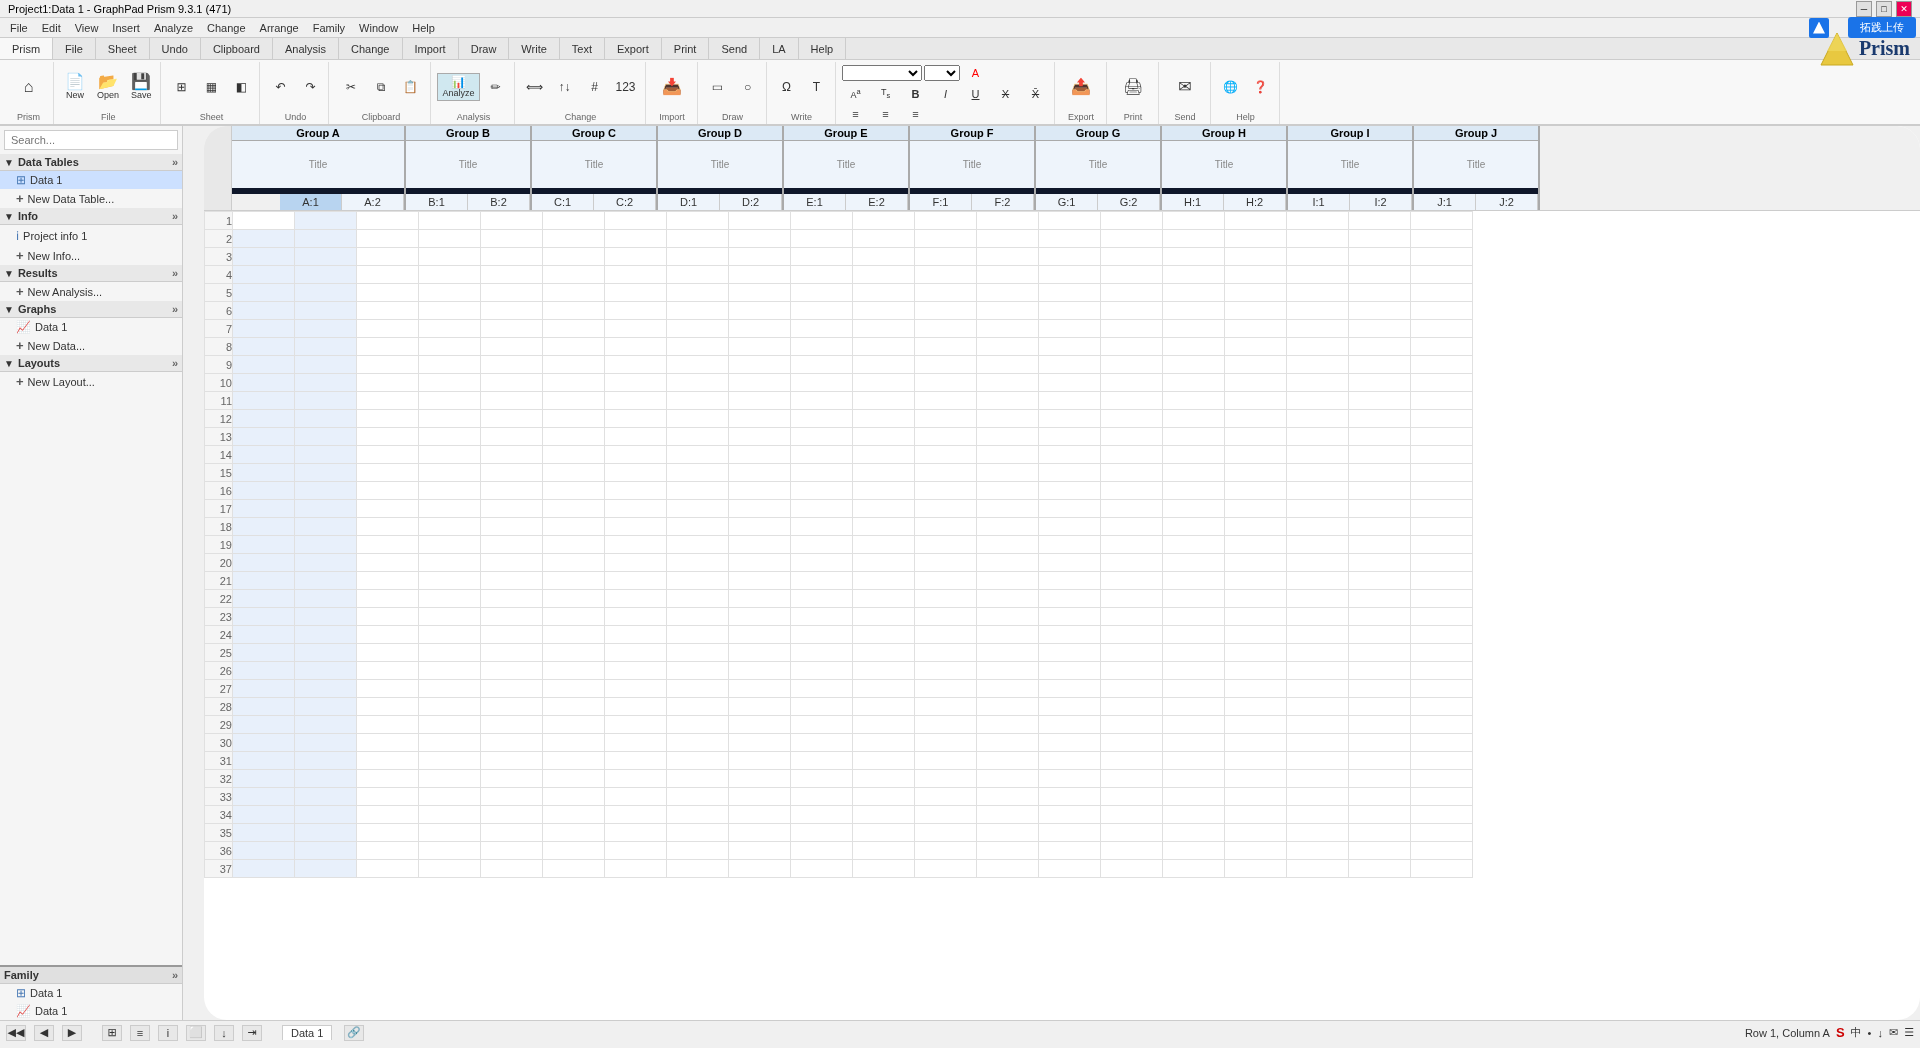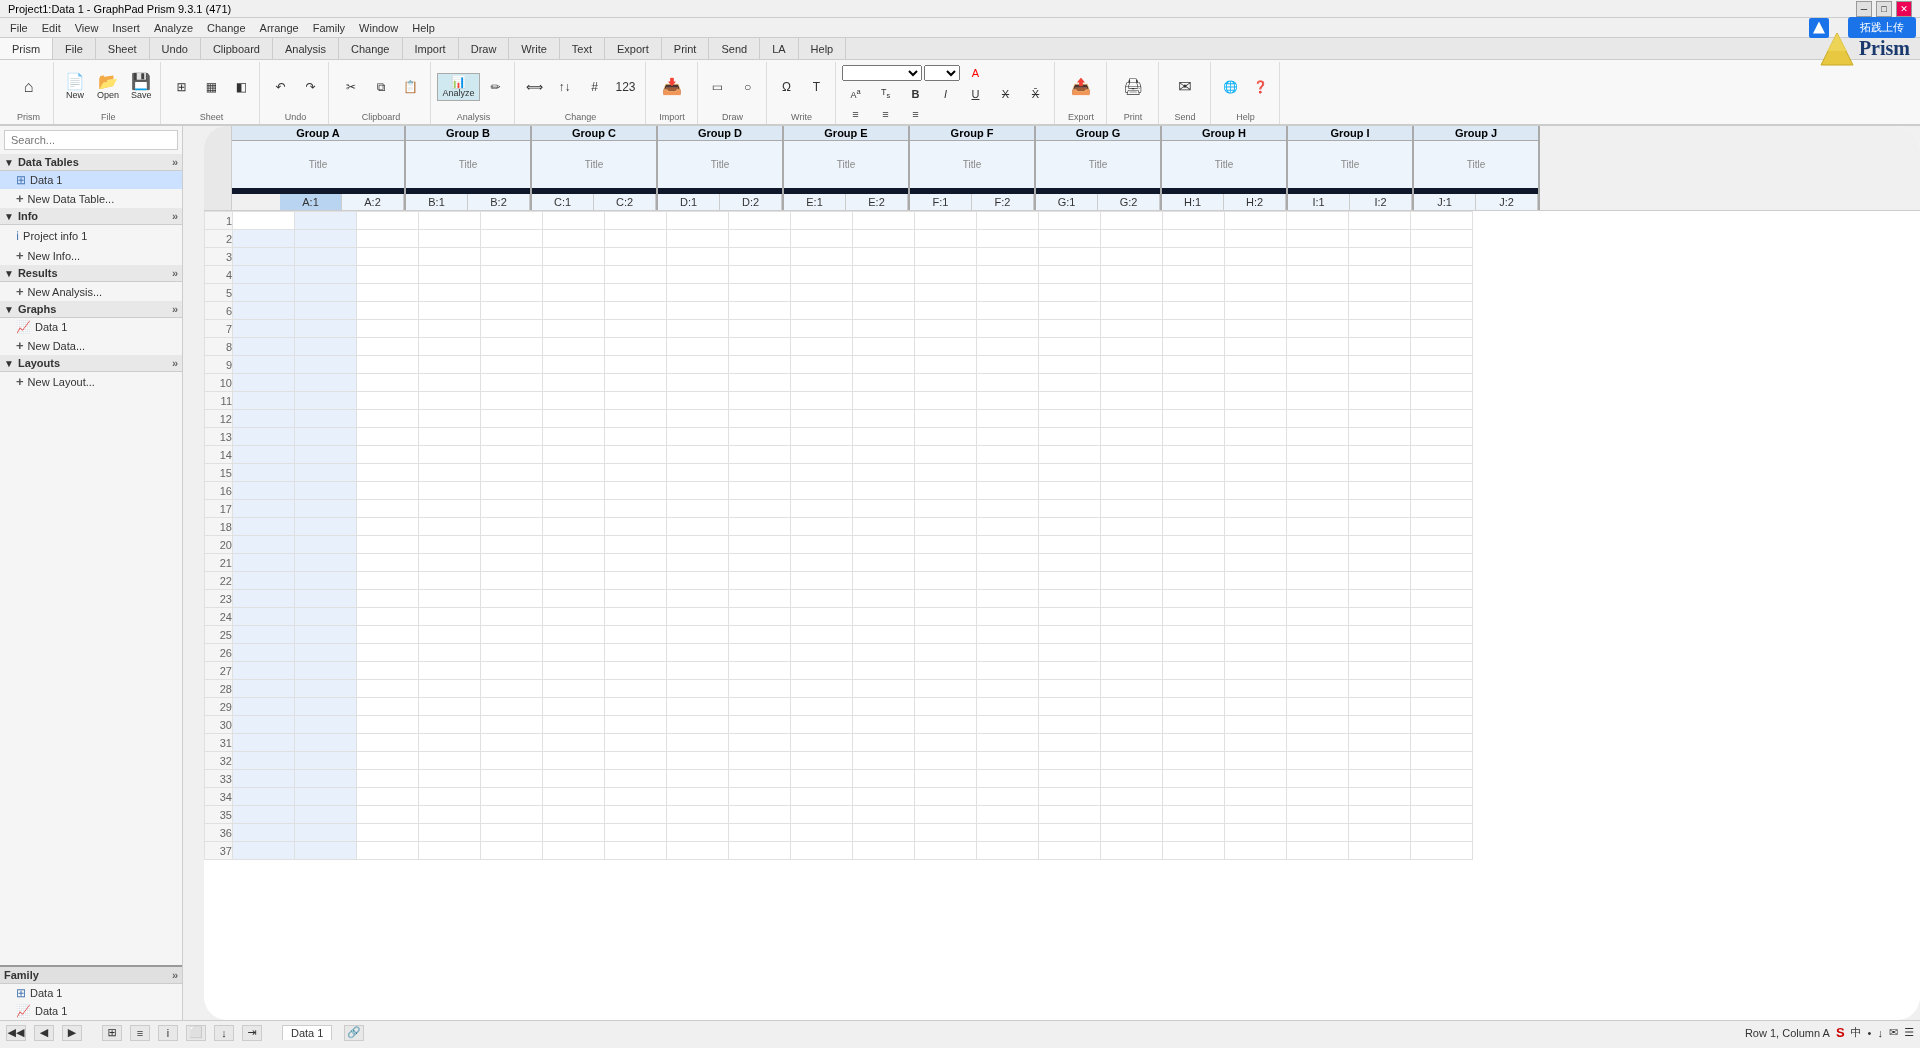--- a/index.html
+++ b/index.html
@@ -1171,20 +1171,43 @@
               <td class="data-cell group-border"></td>
               <td class="data-cell"></td>
               <td class="data-cell group-border"></td>
               <td class="data-cell"></td>
               <td class="data-cell group-border"></td>
               <td class="data-cell"></td>
               <td class="data-cell group-border"></td>
             </tr>
             <tr>
               <td class="row-num-cell">18</td>
+              <td class="data-cell selected-col"></td>
+              <td class="data-cell selected-col group-border"></td>
+              <td class="data-cell"></td>
+              <td class="data-cell group-border"></td>
+              <td class="data-cell"></td>
+              <td class="data-cell group-border"></td>
+              <td class="data-cell"></td>
+              <td class="data-cell group-border"></td>
+              <td class="data-cell"></td>
+              <td class="data-cell group-border"></td>
+              <td class="data-cell"></td>
+              <td class="data-cell group-border"></td>
+              <td class="data-cell"></td>
+              <td class="data-cell group-border"></td>
+              <td class="data-cell"></td>
+              <td class="data-cell group-border"></td>
+              <td class="data-cell"></td>
+              <td class="data-cell group-border"></td>
+              <td class="data-cell"></td>
+              <td class="data-cell group-border"></td>
+            </tr>
+            <tr>
+              <td class="row-num-cell">19</td>
               <td class="data-cell selected-col"></td>
               <td class="data-cell selected-col group-border"></td>
               <td class="data-cell"></td>
               <td class="data-cell group-border"></td>
               <td class="data-cell"></td>
               <td class="data-cell group-border"></td>
               <td class="data-cell"></td>
               <td class="data-cell group-border"></td>
               <td class="data-cell"></td>
               <td class="data-cell group-border"></td>

